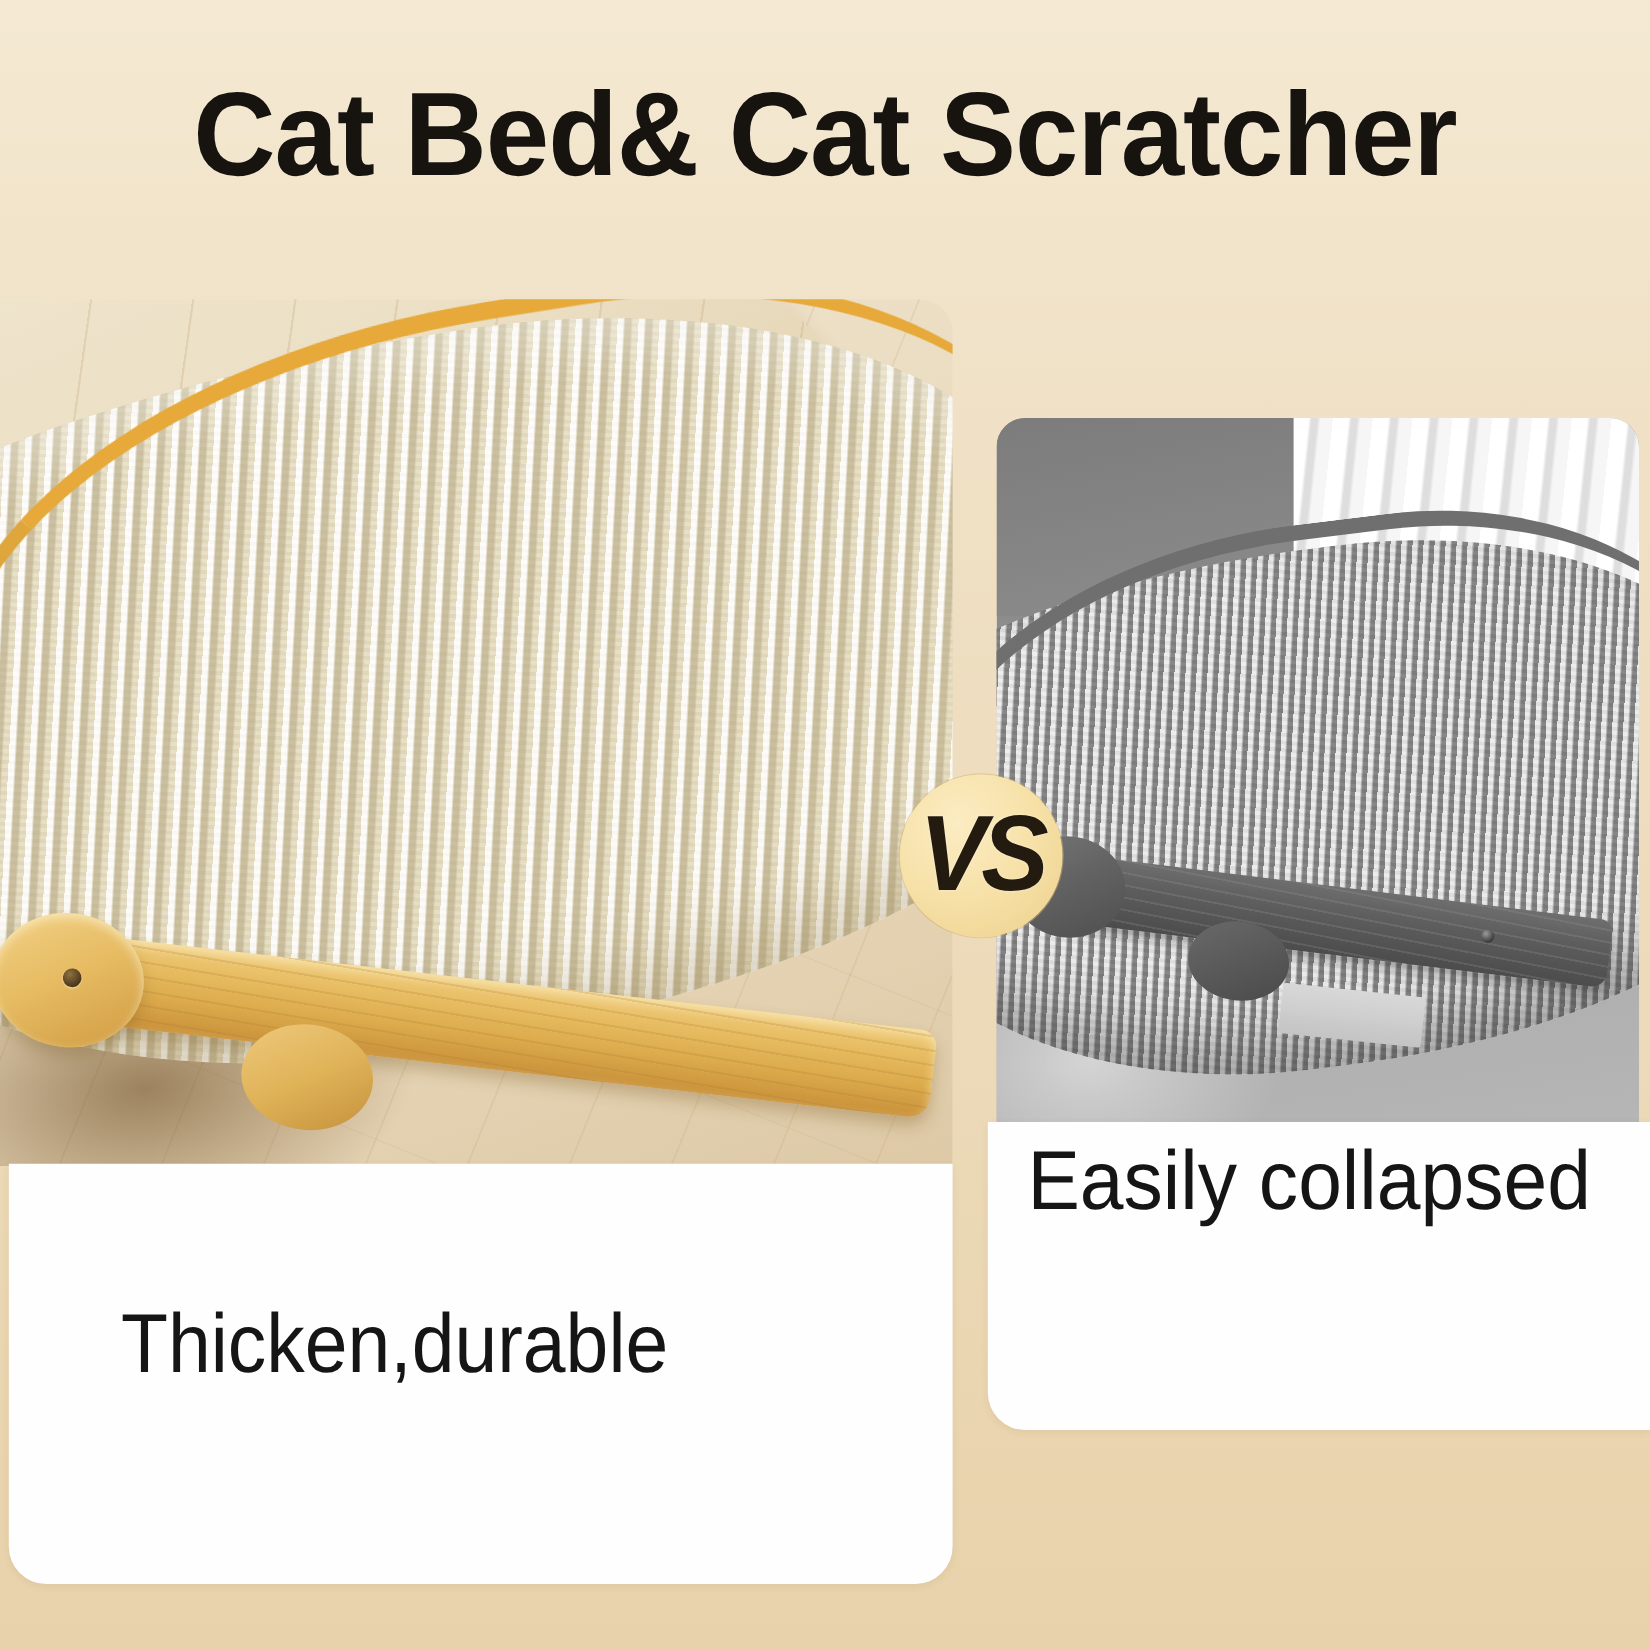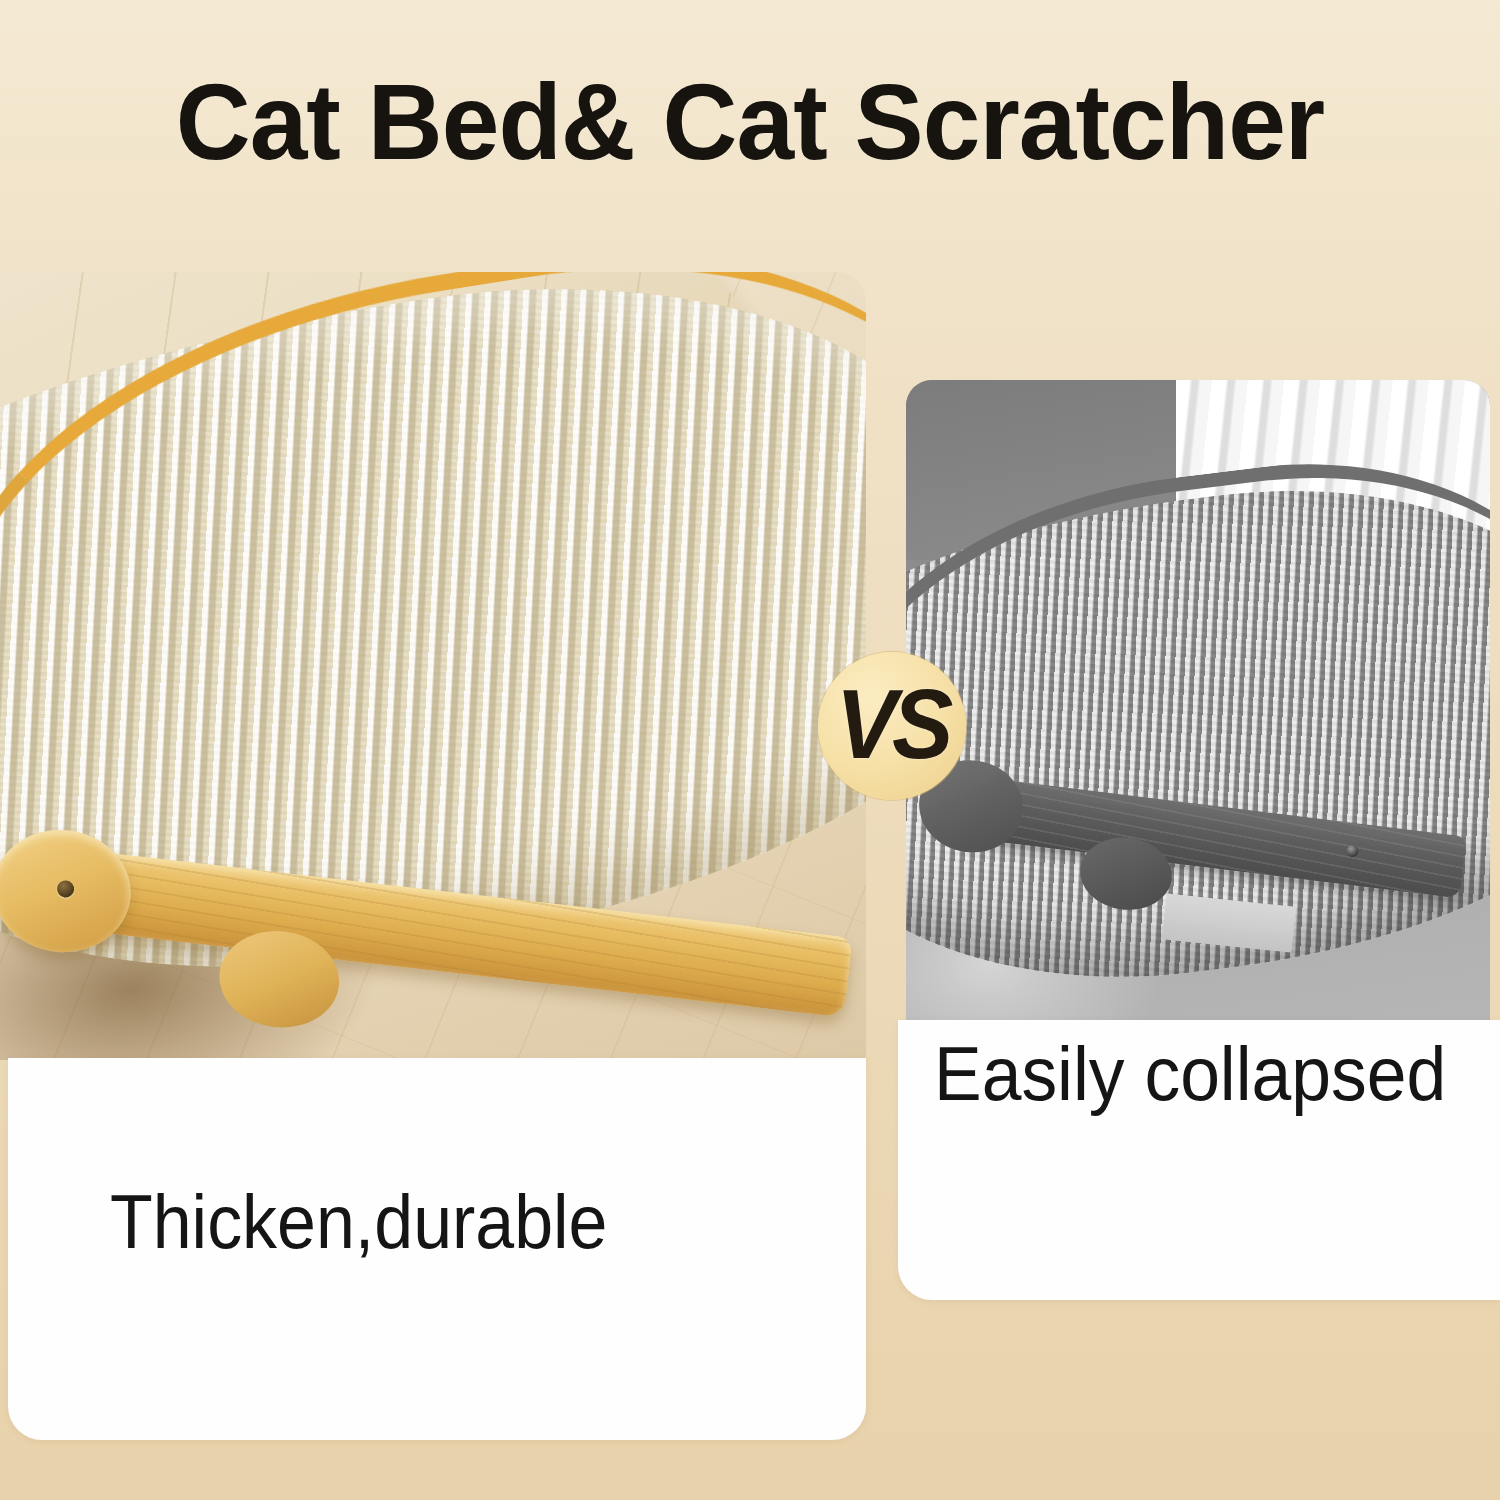--- a/index.html
+++ b/index.html
@@ -128,21 +128,21 @@
   }
   .foot-left .screw{
     position:absolute; left:64px; top:60px; width:17px; height:17px;
     border-radius:50%;
     background:radial-gradient(circle at 35% 32%, #8f7141, #4b381b 70%);
     box-shadow:0 1px 2px rgba(255,255,255,.5);
   }
 
   
   #vs-badge{
-    position:absolute; left:818px; top:652px; width:148px; height:148px;
+    position:absolute; left:818px; top:704px; width:148px; height:148px;
     border-radius:50%;
     background:radial-gradient(circle at 36% 30%, #fbecc2 0%, #f6e0a6 52%, #edcf8c 100%);
     display:flex; align-items:center; justify-content:center;
     z-index:6;
     box-shadow:0 0 0 1px rgba(212,178,110,.5);
   }
   #vs-badge span{
     font-size:92px; font-weight:bold; color:#231a10;
     letter-spacing:-5px; transform:scaleY(1.06) translateY(-2px);
     text-shadow:0 0 3px rgba(255,250,230,.6);

